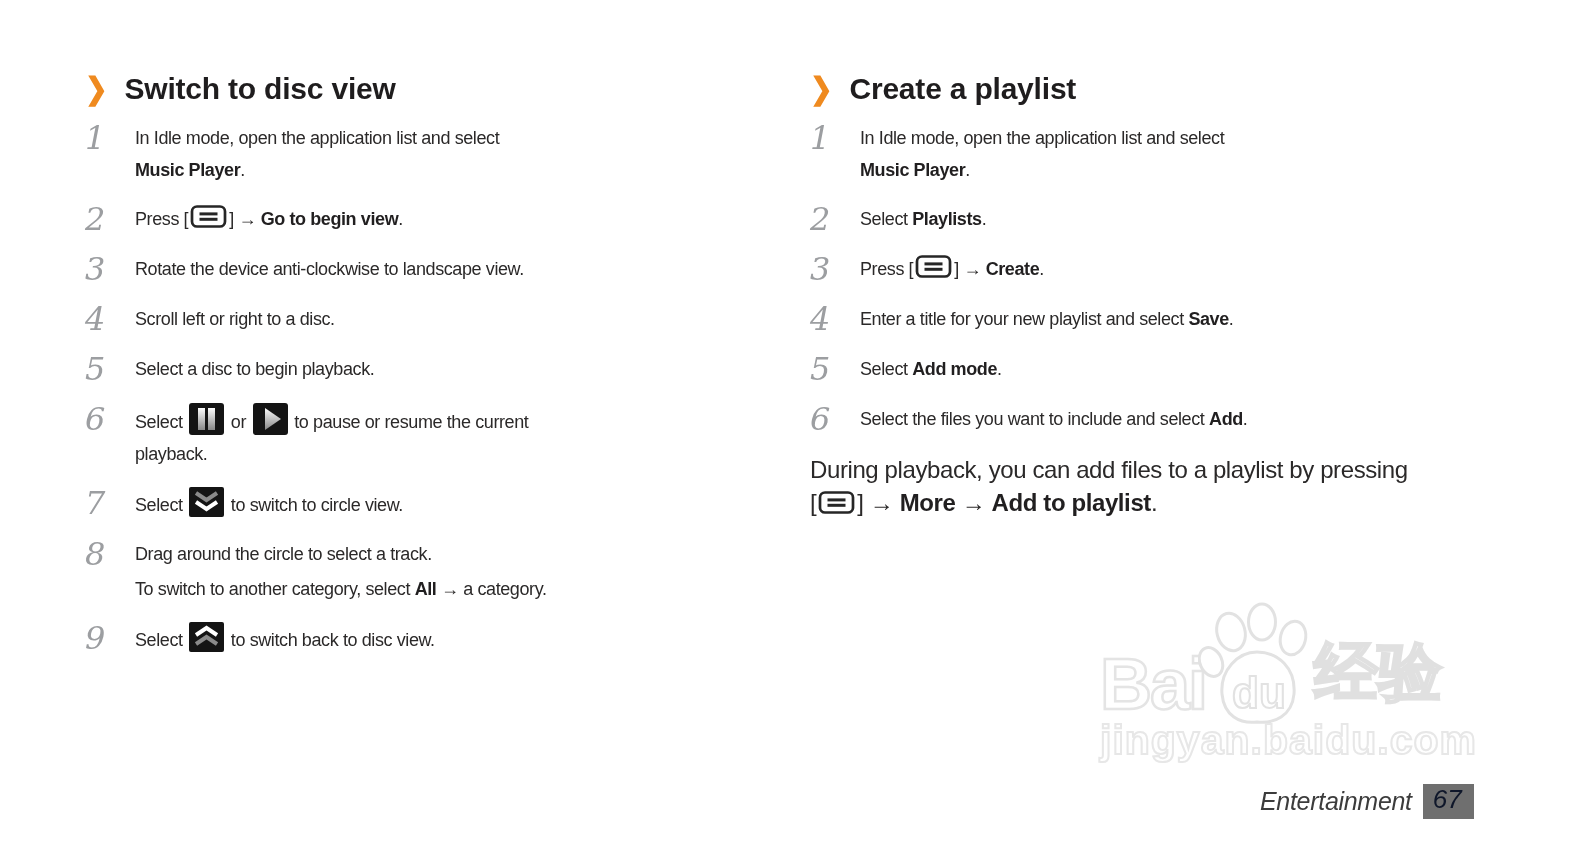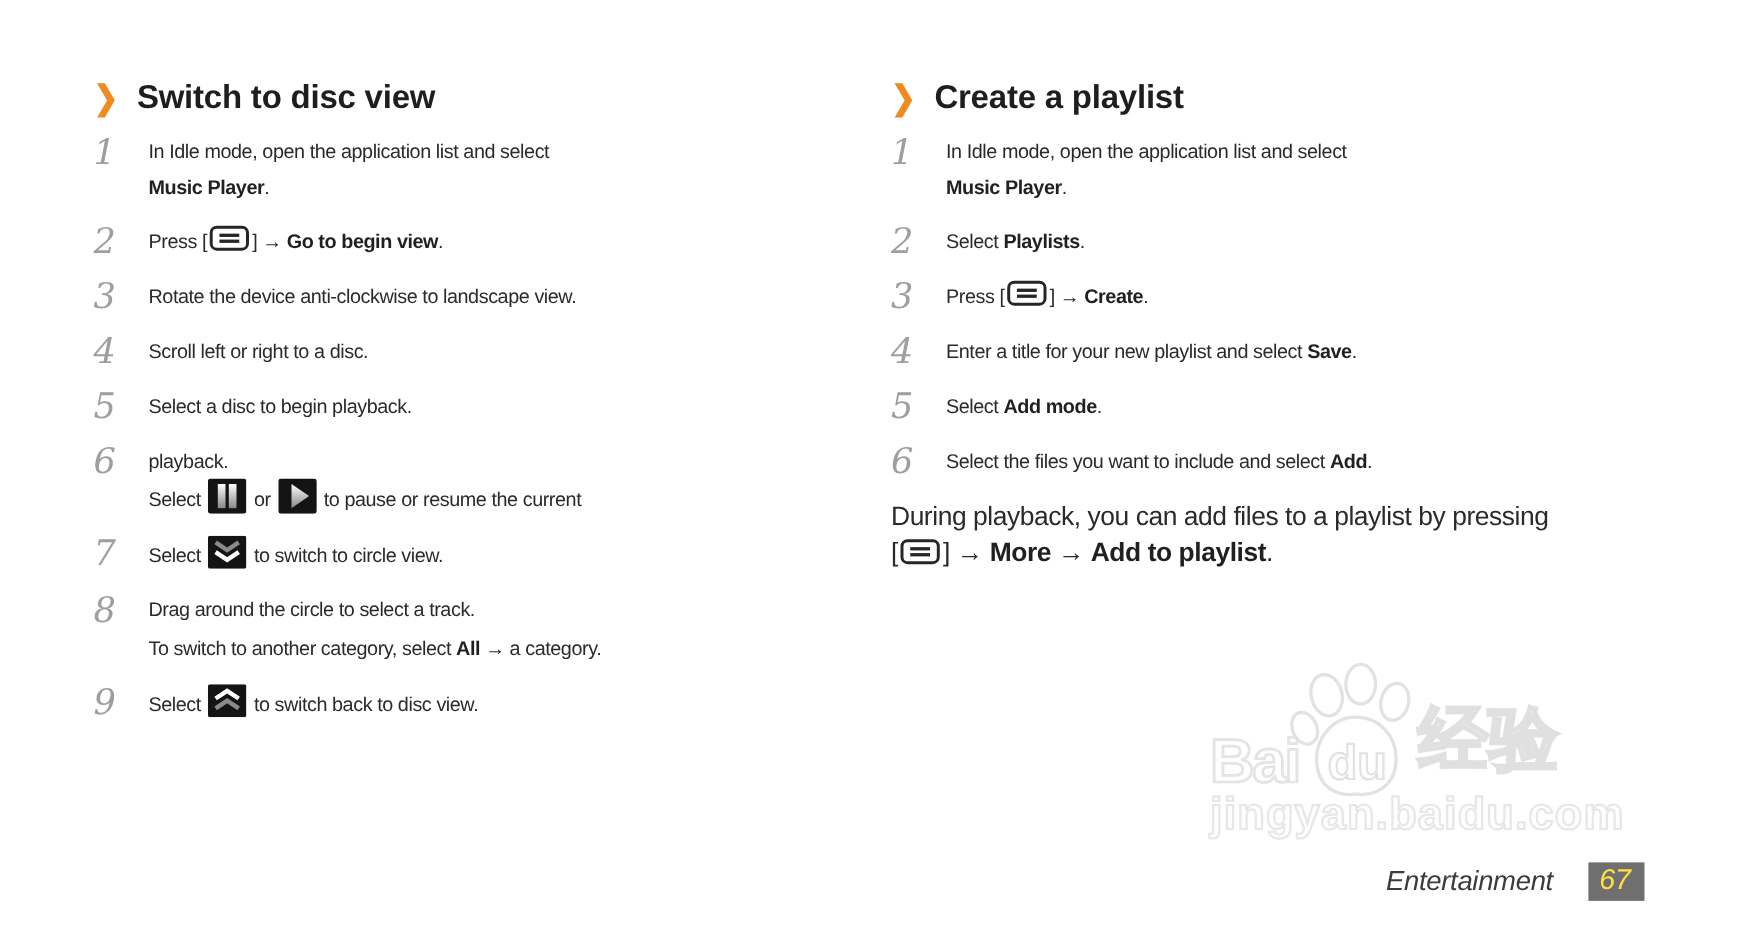--- a/index.html
+++ b/index.html
@@ -25,32 +25,32 @@
   .line{white-space:nowrap;}
   .line.gap{margin-top:3px;}
   .note{font-size:24px;line-height:33px;letter-spacing:-0.4px;margin-top:16px;color:#2b2929;}
   .icon-inline{display:inline-block;margin:0 2px;}
   
   .watermark{position:absolute;left:1100px;top:600px;width:390px;pointer-events:none;}
   .wm-row1{display:flex;align-items:flex-end;}
   .wm-text{
     color:#ffffff;-webkit-text-stroke:2.5px #e4e4e4;font-weight:bold;line-height:1;
   }
-  .wm-bai{font-size:56px;letter-spacing:-2px;}
+  .wm-bai{font-size:72px;letter-spacing:-2px;}
   .wm-cn{font-size:64px;margin-left:4px;margin-bottom:16px;-webkit-text-stroke:2.5px #e0e0e0;}
   .wm-url{
     font-size:41px;font-weight:bold;color:#ffffff;-webkit-text-stroke:2px #e7e7e7;
     letter-spacing:1px;margin-top:0px;line-height:1;
   }
   .paw{margin:0 -6px -8px -8px;}
   
-  .footer{position:absolute;top:784px;left:1260px;display:flex;align-items:center;gap:32px;}
+  .footer{position:absolute;top:784px;left:1260px;display:flex;align-items:center;gap:11px;}
   .footer-label{font-style:italic;font-size:25px;color:#3c3c3c;letter-spacing:-0.3px;}
   .page-badge{
-    background:#6f6f6f;color:#fde047;font-style:italic;font-size:26px;
+    background:#6f6f6f;color:#0f172a;font-style:italic;font-size:26px;
     padding:1px 12px 5px 10px;line-height:1.1;
   }
 </style>
 </head>
 <body>
 
 <div class="col" id="col-left">
   <h2 class="sec-heading">
     <span class="chev">❯</span>
     <span>Switch to disc view</span>
@@ -87,41 +87,41 @@
       </div>
       <div class="step">
         <div class="step-num">5</div>
         <div class="step-text">
           <div class="line"><span>Select a disc to begin playback.</span></div>
         </div>
       </div>
       <div class="step">
         <div class="step-num">6</div>
         <div class="step-text">
-          <div class="line"><span>playback.</span></div>
           <div class="line"><span>Select </span><span class="icon-inline"><svg width="35" height="32" viewBox="0 0 35 32" style="vertical-align:-7px">
                 <defs>
                   <linearGradient id="pg2" x1="0" y1="0" x2="0" y2="1">
                     <stop offset="0" stop-color="#fdfdfd"></stop>
                     <stop offset="1" stop-color="#878787"></stop>
                   </linearGradient>
                 </defs>
                 <rect width="35" height="32" rx="3" fill="#141414"></rect>
                 <rect x="9" y="5" width="7" height="22" fill="url(#pg2)"></rect>
                 <rect x="19" y="5" width="7" height="22" fill="url(#pg2)"></rect>
               </svg></span><span> or </span><span class="icon-inline"><svg width="35" height="32" viewBox="0 0 35 32" style="vertical-align:-7px">
                 <defs>
                   <linearGradient id="pg3" x1="0" y1="0" x2="0" y2="1">
                     <stop offset="0" stop-color="#fdfdfd"></stop>
                     <stop offset="1" stop-color="#878787"></stop>
                   </linearGradient>
                 </defs>
                 <rect width="35" height="32" rx="3" fill="#141414"></rect>
                 <polygon points="12,5 28,16 12,27" fill="url(#pg3)"></polygon>
               </svg></span><span> to pause or resume the current</span></div>
+          <div class="line"><span>playback.</span></div>
         </div>
       </div>
       <div class="step">
         <div class="step-num">7</div>
         <div class="step-text">
           <div class="line"><span>Select </span><span class="icon-inline"><svg width="35" height="30" viewBox="0 0 35 30" style="vertical-align:-6px">
                 <rect width="35" height="30" rx="2" fill="#141414"></rect>
                 <polyline points="7,6 17.5,13 28,6" fill="none" stroke="#8a8a8a" stroke-width="4"></polyline>
                 <polyline points="7,15 17.5,22 28,15" fill="none" stroke="#ffffff" stroke-width="4"></polyline>
               </svg></span><span> to switch to circle view.</span></div>

